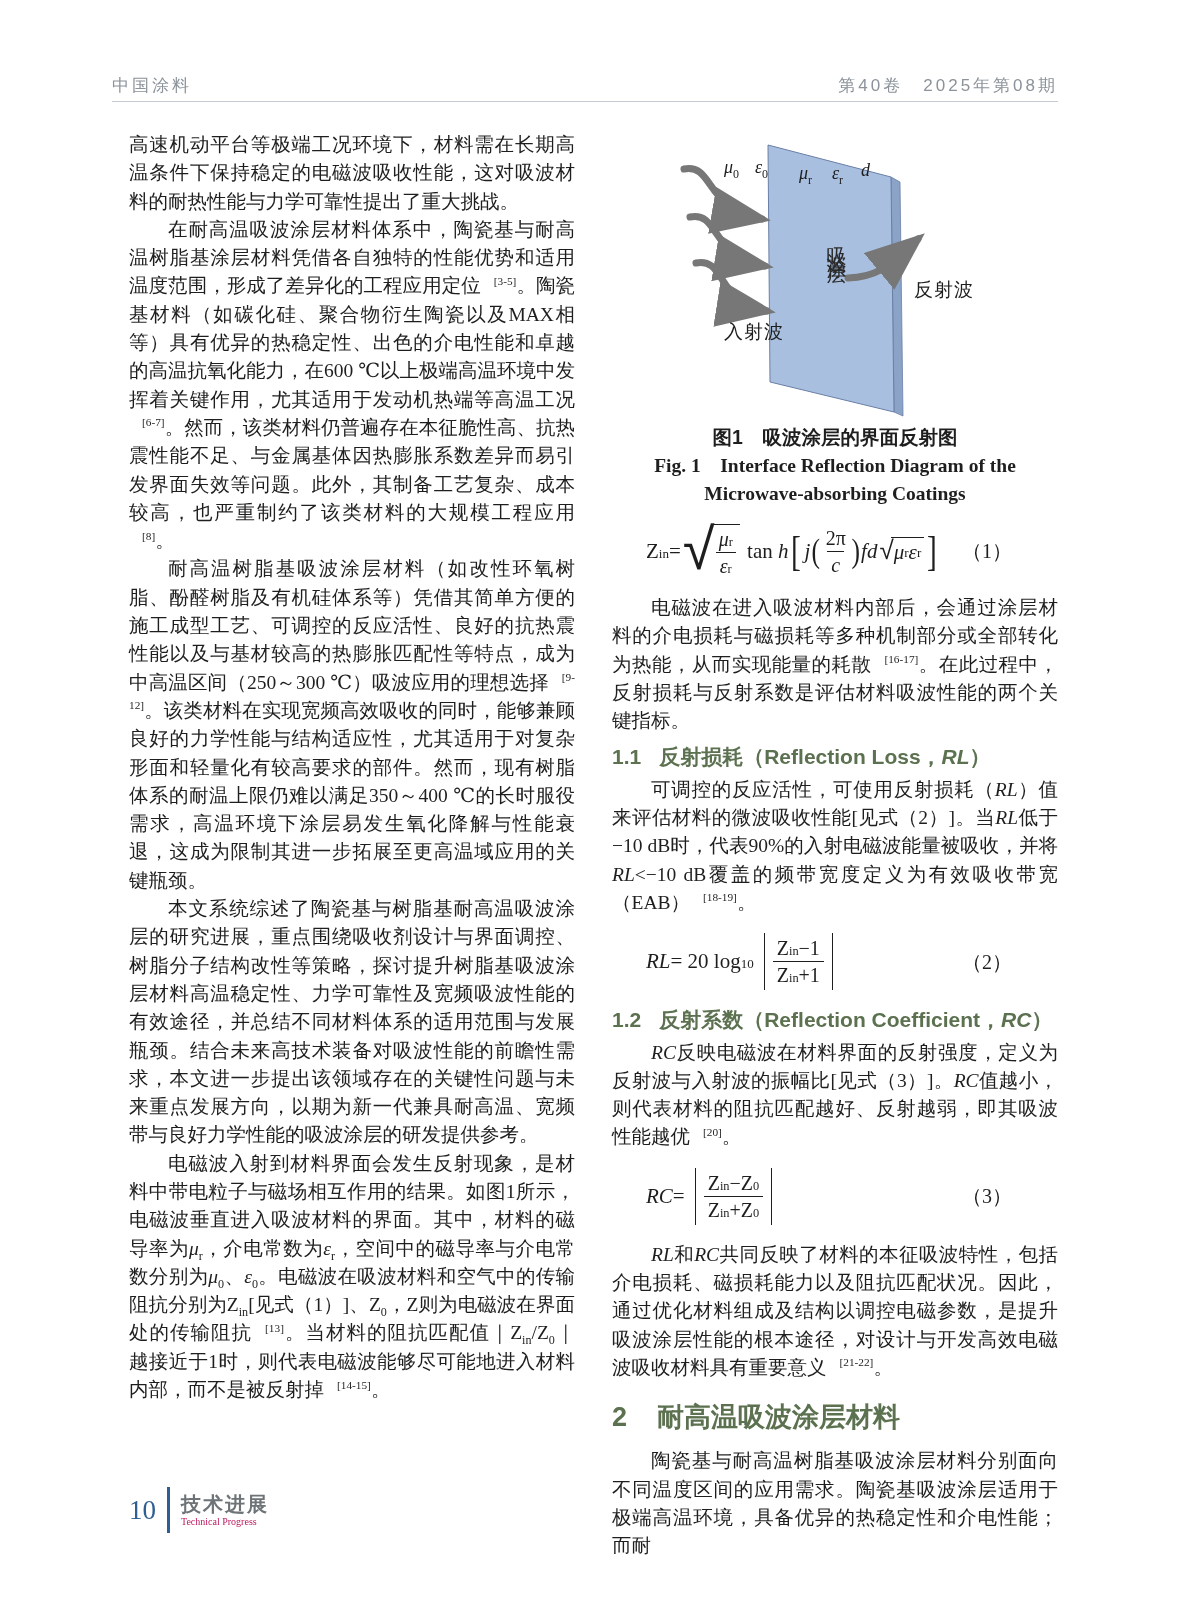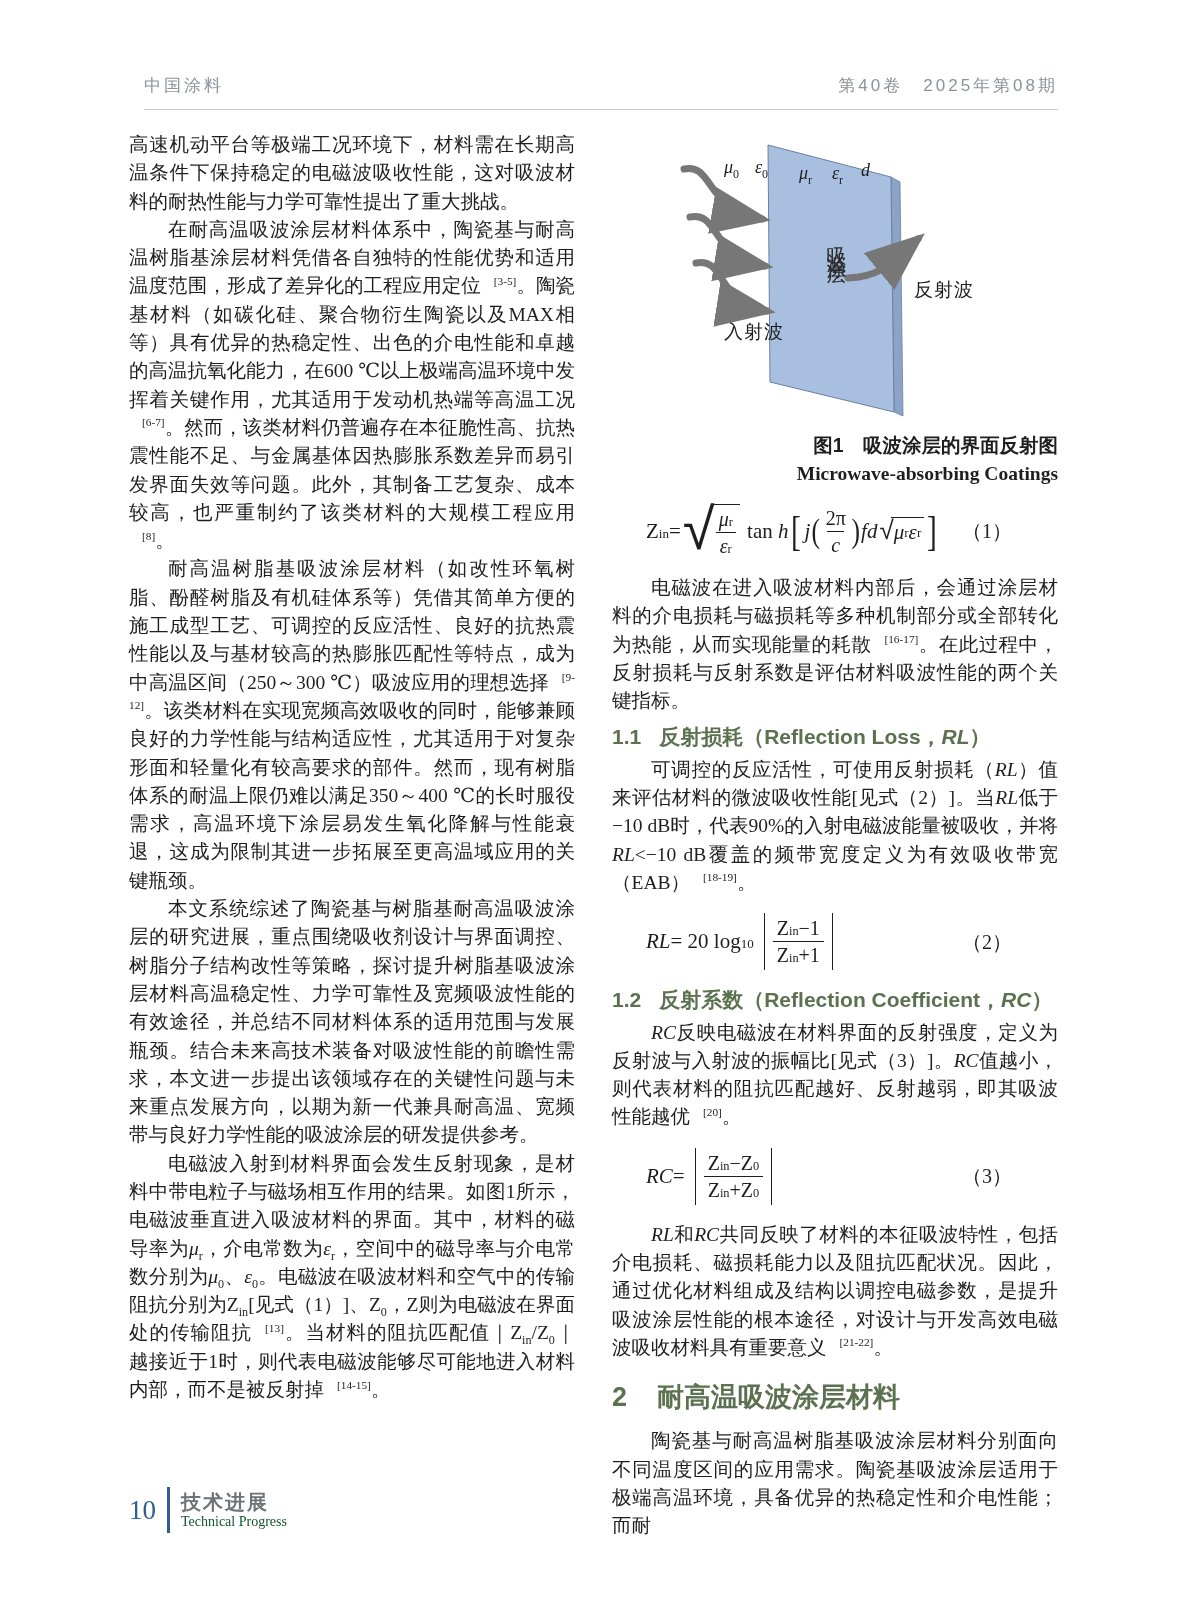--- a/index.html
+++ b/index.html
@@ -4,23 +4,23 @@
 <style>
   * { margin:0; padding:0; box-sizing:border-box; }
   html,body { background:#ffffff; }
   .page {
     position:relative; width:1187px; height:1600px; margin:0 auto;
     background:#ffffff; overflow:hidden;
     font-family:"Liberation Serif","DejaVu Serif",serif; color:#1e1e1e;
   }
   
   .page-header {
-    position:absolute; top:74px; left:144px; right:129px;
+    position:absolute; top:74px; left:112px; right:129px;
     display:flex; justify-content:space-between; align-items:flex-end;
-    padding-bottom:12px; border-bottom:1.5px solid #c5cad0;
+    padding-bottom:4px; border-bottom:1.5px solid #c5cad0;
     font-family:"Liberation Sans","DejaVu Sans",sans-serif;
     font-size:17px; color:#8b9299; letter-spacing:3px;
   }
   
   .columns {
     position:absolute; top:131px; left:129px; width:929px;
     display:flex; gap:37px;
   }
   .col { width:446px; }
   .body-p {
@@ -49,21 +49,21 @@
   .fig-canvas { position:relative; width:446px; height:290px; }
   .fig-canvas svg { position:absolute; inset:0; }
   .fl { position:absolute; font-family:"Liberation Serif","DejaVu Serif",serif; color:#1e1e1e;margin-left:16px; }
   .fl-sym { font-size:18px; }
   .fl-sym sub { font-size:12px; }
   .fl-zh { font-size:19px; letter-spacing:1px; }
   .panel-text {
     writing-mode:vertical-rl; letter-spacing:6px;
     font-size:20px; color:#2a2a2a;
   }
-  .fig-caption { text-align:right; margin-top:10px; }
+  .fig-caption { text-align:center; margin-top:2px; }
   .cap-zh {
     font-family:"Liberation Sans","DejaVu Sans",sans-serif;
     font-weight:700; font-size:19.5px; line-height:29px; color:#1e1e1e;
   }
   .cap-en {
     font-family:"Liberation Serif","DejaVu Serif",serif;
     font-weight:700; font-size:19.5px; line-height:28px; color:#1e1e1e;
   }
   
   .equation {
@@ -89,21 +89,21 @@
     position:absolute; left:129px; top:1487px;
     display:flex; align-items:center; gap:11px;
   }
   .pg-num { font-size:27px; color:#2e5e92; }
   .pg-bar { width:3px; height:46px; background:#2e5e92; }
   .pg-col { display:flex; flex-direction:column; }
   .pg-zh {
     font-family:"Liberation Sans","DejaVu Sans",sans-serif;
     font-weight:700; font-size:20px; line-height:1.15; color:#6e7377; letter-spacing:2px;
   }
-  .pg-en { font-size:14px; color:#14532d; }
+  .pg-en { font-size:10px; color:#be185d; }
 </style>
 </head>
 <body>
 
 <div class="page">
 
   <div class="page-header">
     <span>中国涂料</span>
     <span>第40卷　2025年第08期</span>
   </div>
@@ -142,20 +142,21 @@
           <span class="fl fl-sym" style="left:127px; top:26px;"><i>ε</i><sub>0</sub></span>
           <span class="fl fl-sym" style="left:171px; top:32px;"><i>μ</i><sub>r</sub></span>
           <span class="fl fl-sym" style="left:204px; top:32px;"><i>ε</i><sub>r</sub></span>
           <span class="fl fl-sym" style="left:233px; top:29px;"><i>d</i></span>
           <span class="fl panel-text" style="left:196px; top:100px;">吸波涂层</span>
           <span class="fl fl-zh" style="left:96px; top:188px;">入射波</span>
           <span class="fl fl-zh" style="left:286px; top:146px;">反射波</span>
         </div>
         <figcaption class="fig-caption">
           <div class="cap-zh">图1　吸波涂层的界面反射图</div>
+          <div class="cap-en">Fig. 1　Interface Reflection Diagram of the</div>
           <div class="cap-en">Microwave-absorbing Coatings</div>
         </figcaption>
       </figure>
 
       <div class="equation">
         <span class="eq-main">
           <span class="eq-runs"><span>Z</span><sub>in</sub><span>=</span></span>
           <span class="sqrt">
             <span class="rad rad-tall">√</span>
             <span class="sqrt-body">

